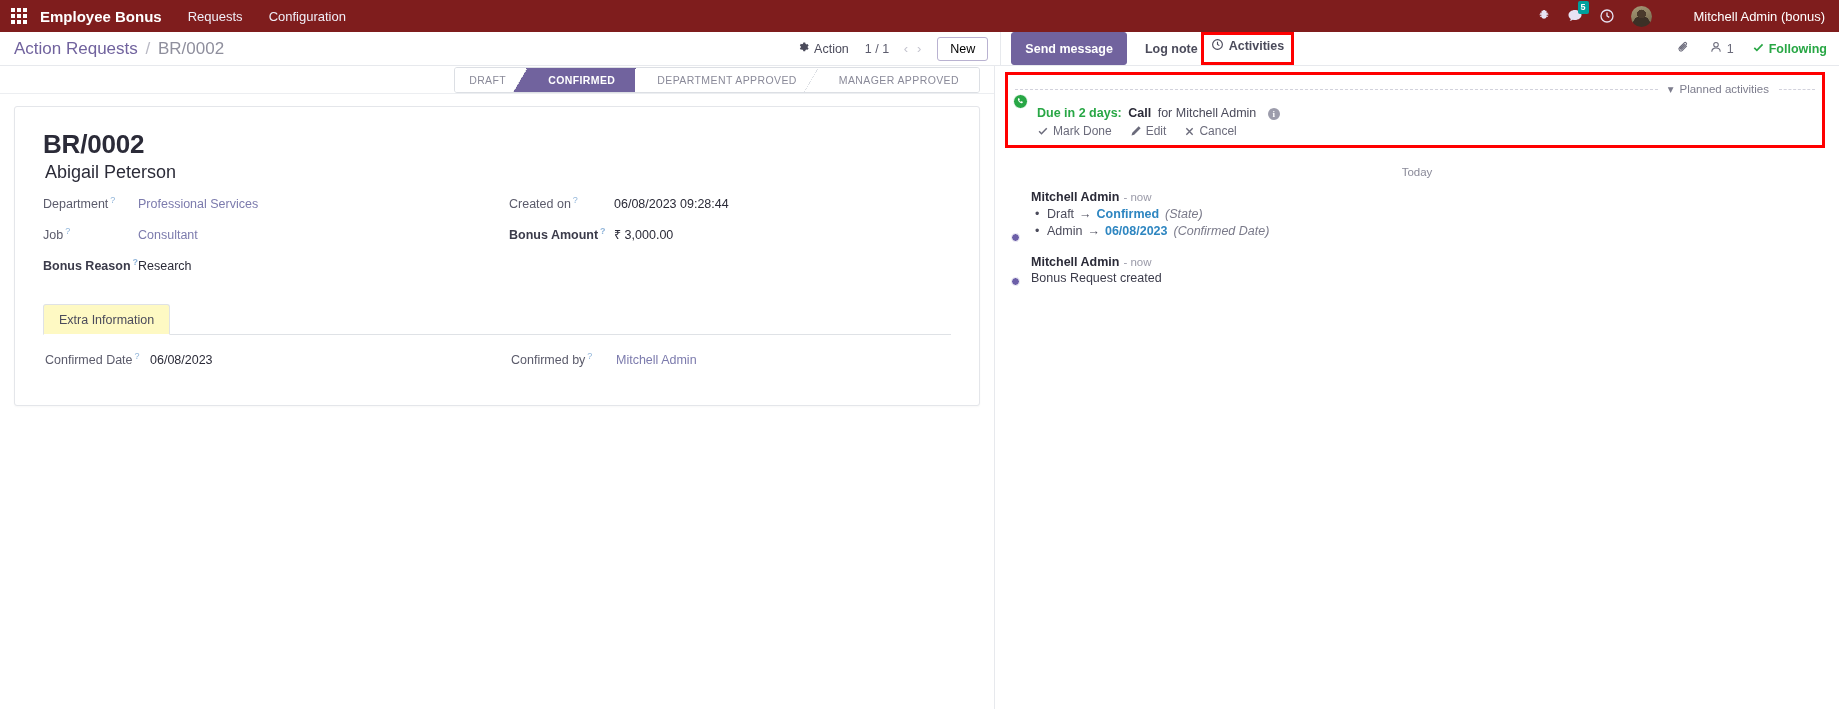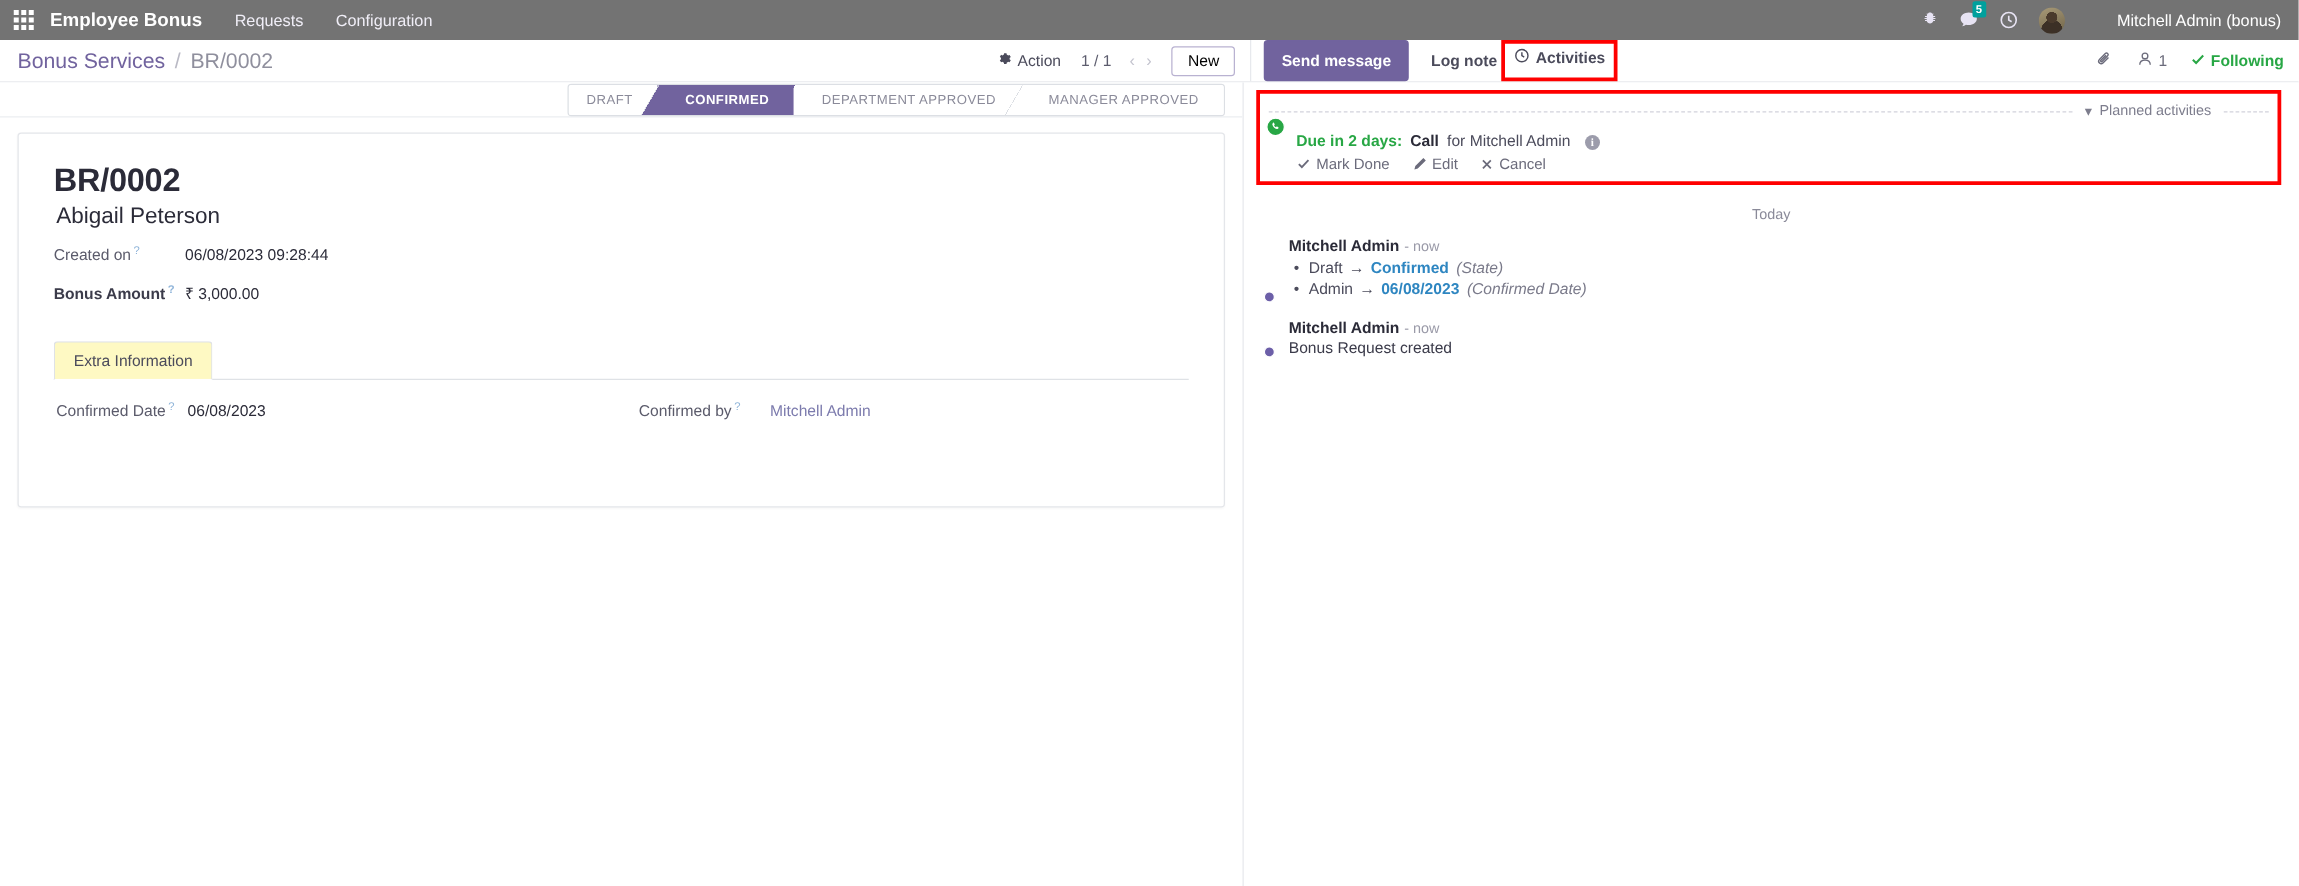--- a/index.html
+++ b/index.html
@@ -9,21 +9,21 @@
     background: #ffffff;
     font-family: "Liberation Sans", sans-serif;
     font-size: 13px;
     color: #374151;
     overflow: hidden;
   }
 
   
   .navbar {
     height: 32px;
-    background: #737373;
+    background: #7f1d1d;
     display: flex;
     align-items: center;
     padding: 0 14px 0 8px;
     color: #fff;
     position: relative;
   }
   .apps-grid {
     width: 22px; height: 22px;
     display: grid;
     grid-template-columns: repeat(3, 4px);
@@ -485,21 +485,21 @@
     <span class="user-box">
       <span class="avatar"></span>
       <span class="user-name">Mitchell Admin (bonus)</span>
     </span>
   </div>
 </div>
 
 <div class="control-panel">
   <div class="cp-left-zone">
     <div class="breadcrumb">
-      <span class="bc-first">Bonus Services</span>
+      <span class="bc-first">Action Requests</span>
       <span class="bc-sep">/</span>
       <span>BR/0002</span>
     </div>
     <div class="cp-right-tools">
       <span class="action-btn">
         <span>
           <svg width="12" height="12" viewBox="0 0 16 16" fill="#4b4b5b">
             <path d="M8 5.3A2.7 2.7 0 1 0 8 10.7 2.7 2.7 0 0 0 8 5.3zm6.2 3.5.1-.8-.1-.8 1.3-1-1.3-2.2-1.5.6a5.8 5.8 0 0 0-1.4-.8L10.9 2H8.4l-.4 1.6c-.5.2-1 .5-1.4.8l-1.5-.6-1.3 2.2 1.3 1-.1.8.1.8-1.3 1 1.3 2.2 1.5-.6c.4.3.9.6 1.4.8l.4 1.6h2.5l.4-1.6c.5-.2 1-.5 1.4-.8l1.5.6 1.3-2.2-1.3-1z"></path>
           </svg>
         </span>
@@ -571,20 +571,34 @@
           <div class="sb-step">Department Approved</div>
           <div class="sb-step">Manager Approved</div>
         </div>
     </div>
 
     <div class="sheet">
       <div class="rec-title">BR/0002</div>
       <div class="rec-sub">Abigail Peterson</div>
 
       <div class="fields-grid">
+        <div id="col-left">
+            <div class="f-row">
+              <span class="f-label">Department<span class="help-q">?</span></span>
+              <span class="f-val link">Professional Services</span>
+            </div>
+            <div class="f-row">
+              <span class="f-label">Job<span class="help-q">?</span></span>
+              <span class="f-val link">Consultant</span>
+            </div>
+            <div class="f-row">
+              <span class="f-label req">Bonus Reason<span class="help-q">?</span></span>
+              <span class="f-val">Research</span>
+            </div>
+          </div>
         <div id="col-right">
             <div class="f-row">
               <span class="f-label wide">Created on<span class="help-q">?</span></span>
               <span class="f-val">06/08/2023 09:28:44</span>
             </div>
             <div class="f-row">
               <span class="f-label req wide">Bonus Amount<span class="help-q">?</span></span>
               <span class="f-val">₹ 3,000.00</span>
             </div>
           </div>

